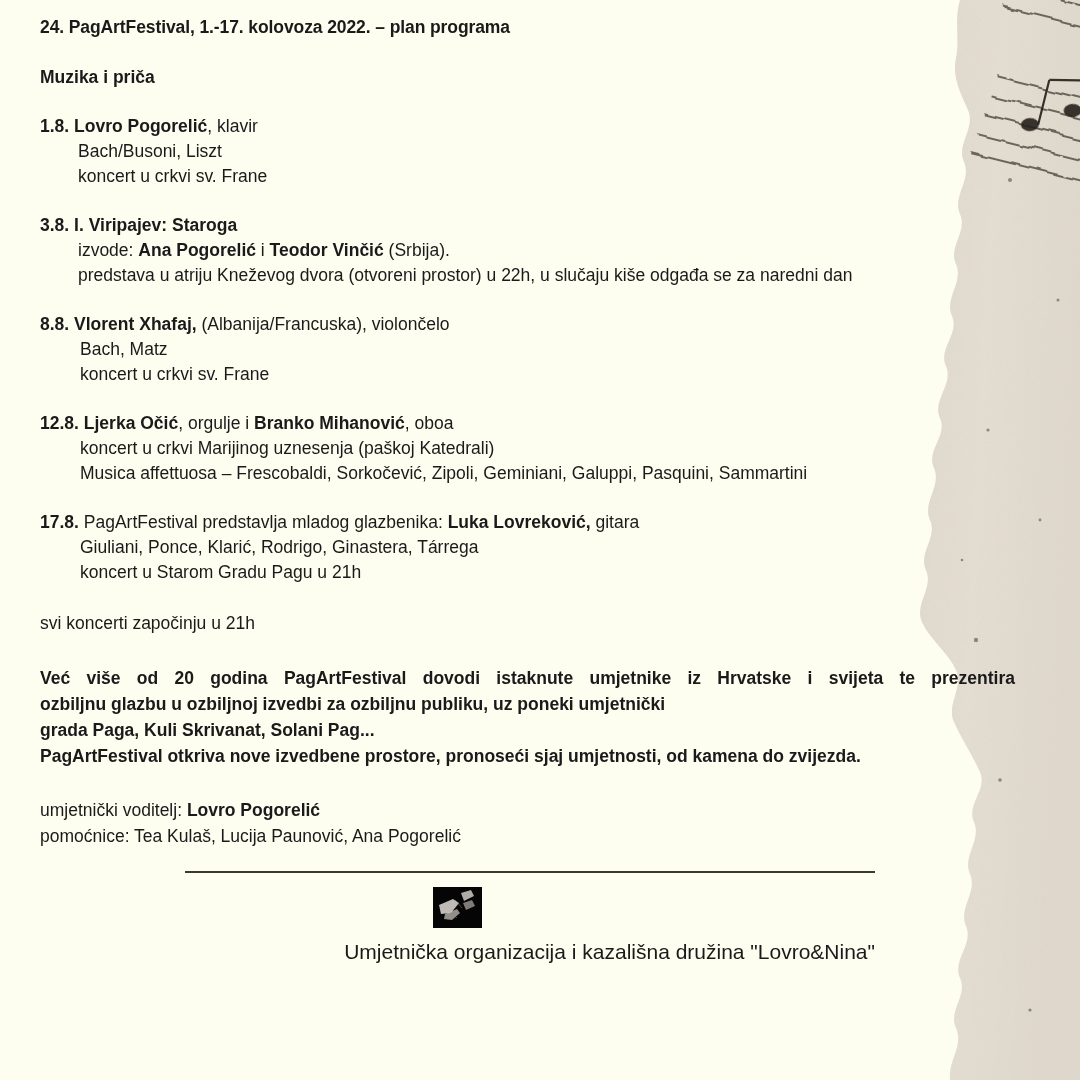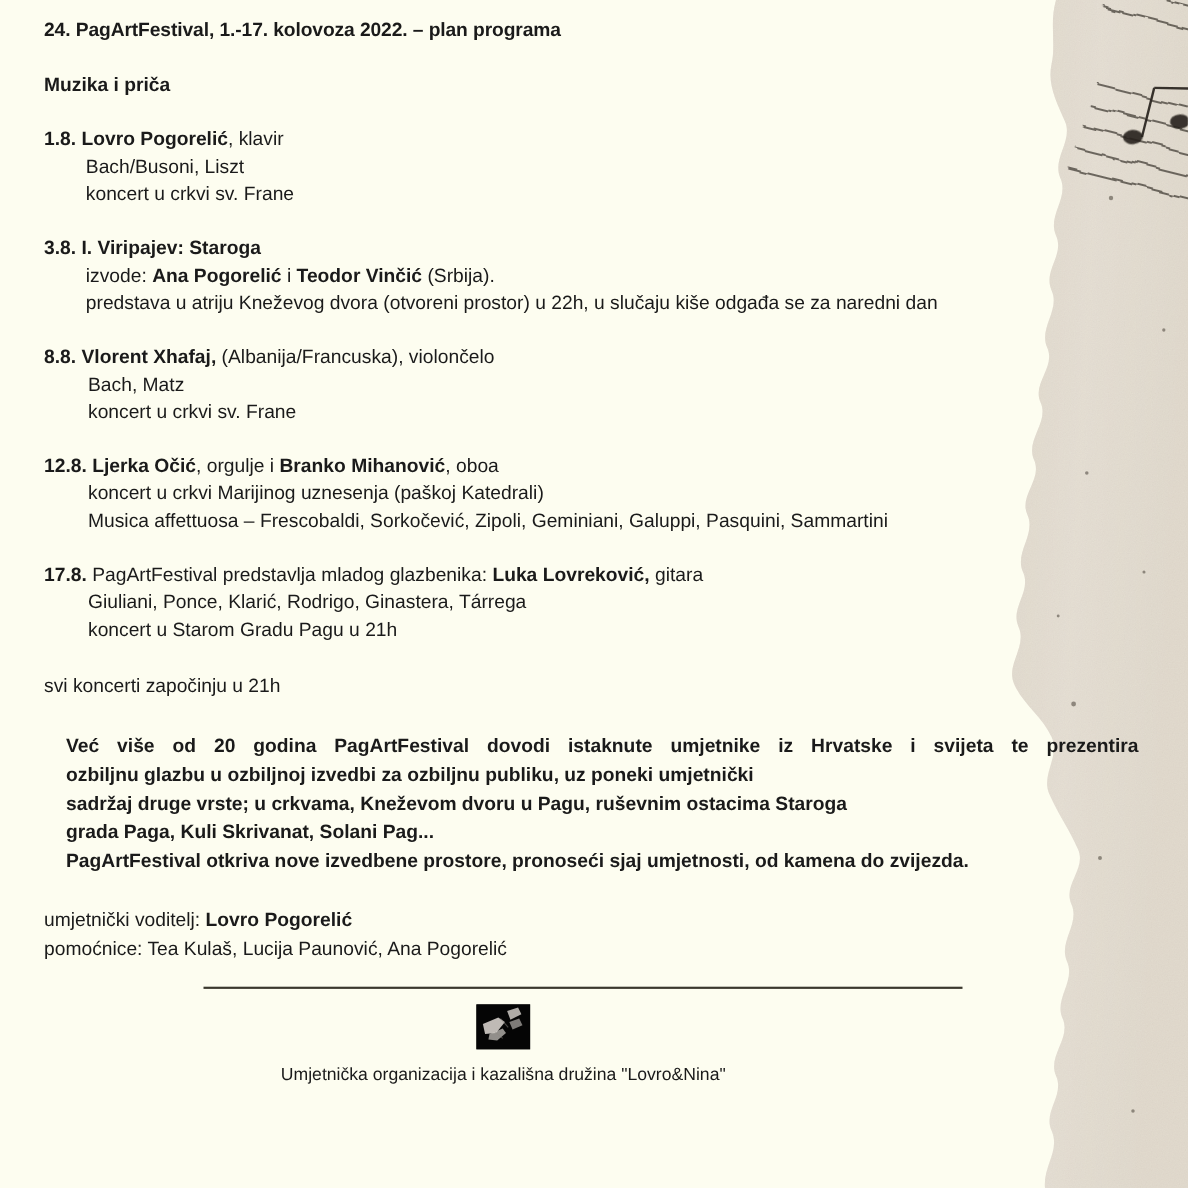--- a/index.html
+++ b/index.html
@@ -71,21 +71,20 @@
     line-height: 25px;
     margin-top: 26px;
   }
 
   .blurb {
     margin-top: 29px;
     width: 975px;
     font-size: 17.5px;
     font-weight: bold;
     line-height: 26px;
-    margin-left: 20px;
   }
   .blurb .just {
     text-align: justify;
     text-align-last: justify;
   }
   .blurb .plain { white-space: nowrap; }
 
   .credits {
     margin-top: 28px;
     font-size: 17.5px;
@@ -112,22 +111,22 @@
     display: block;
     background: #050505;
     position: relative;
     overflow: hidden;
   }
   .logo svg { display:block; }
 
   .org-line {
     margin-top: 12px;
     width: 835px;
-    text-align: center;
-    font-size: 16px;
+    text-align: right;
+    font-size: 21px;
     line-height: 24px;
   }
 </style>
 </head>
 <body>
 
 <div id="decor">
   <svg width="190" height="1080" viewBox="0 0 190 1080" xmlns="http://www.w3.org/2000/svg">
     <defs>
       <clipPath id="tornClip">
@@ -313,21 +312,20 @@
     <div class="ev-line head"><span class="b">17.8.</span> <span>PagArtFestival predstavlja mladog glazbenika: </span><span class="b">Luka Lovreković,</span><span> gitara</span></div>
     <div class="ev-line sub2">Giuliani, Ponce, Klarić, Rodrigo, Ginastera, Tárrega</div>
     <div class="ev-line sub2">koncert u Starom Gradu Pagu u 21h</div>
   </div>
 
   <div class="note-line">svi koncerti započinju u 21h</div>
 
   <div class="blurb">
     <div class="just">Već više od 20 godina PagArtFestival dovodi istaknute umjetnike iz Hrvatske i svijeta te prezentira</div>
     <div class="plain">ozbiljnu glazbu u ozbiljnoj izvedbi za ozbiljnu publiku, uz poneki umjetnički</div>
-    <div class="plain">sadržaj druge vrste; u crkvama, Kneževom dvoru u Pagu, ruševnim ostacima Staroga</div>
     <div class="plain">grada Paga, Kuli Skrivanat, Solani Pag...</div>
     <div class="plain">PagArtFestival otkriva nove izvedbene prostore, pronoseći sjaj umjetnosti, od kamena do zvijezda.</div>
   </div>
 
   <div class="credits">
     <div><span>umjetnički voditelj: </span><span class="b">Lovro Pogorelić</span></div>
     <div>pomoćnice: Tea Kulaš, Lucija Paunović, Ana Pogorelić</div>
   </div>
 
   <div class="rule"></div>

